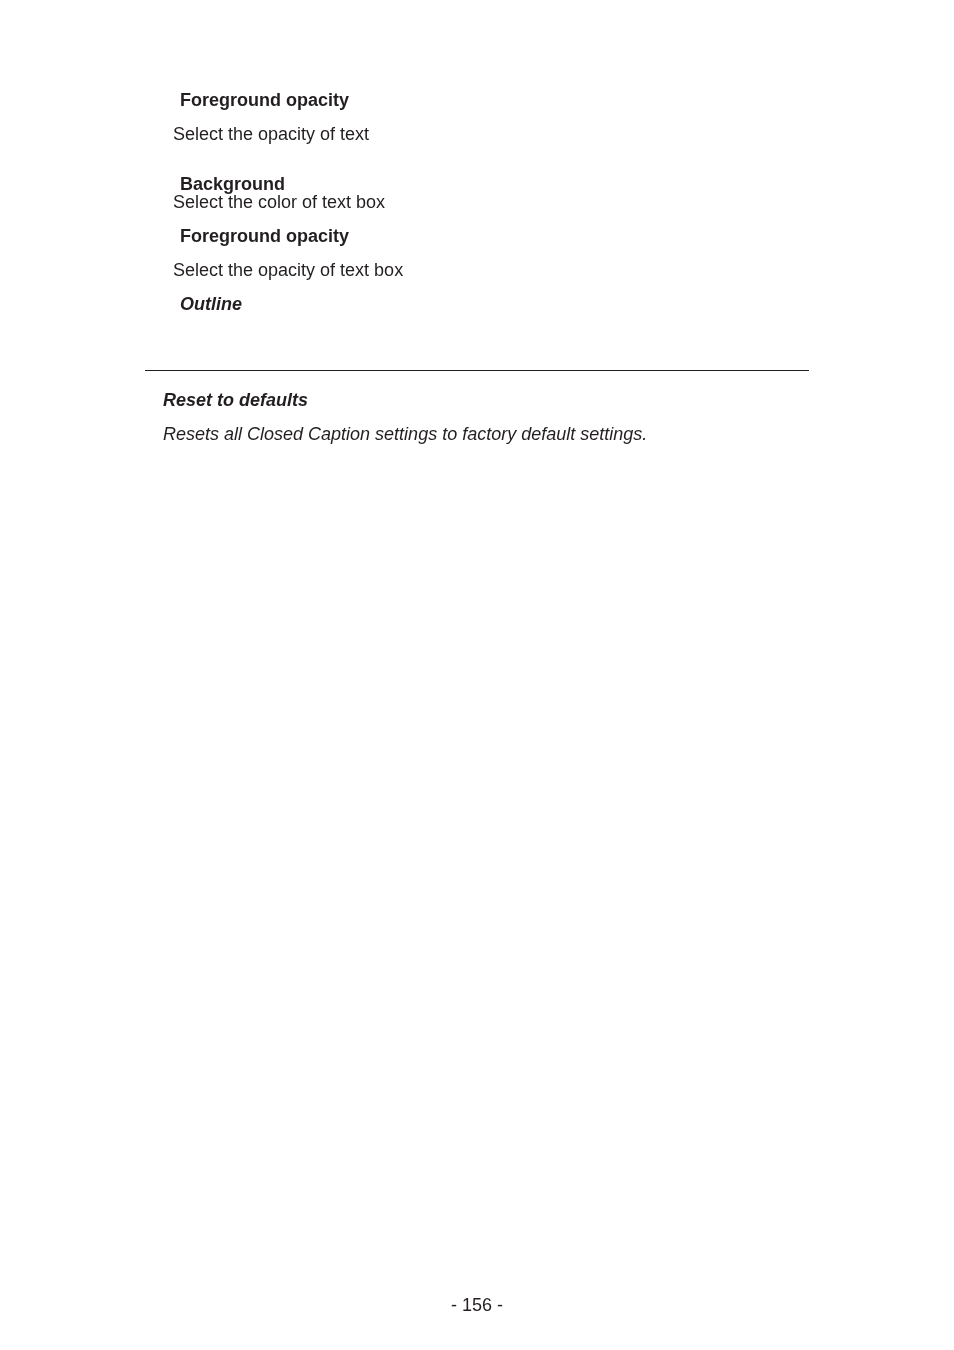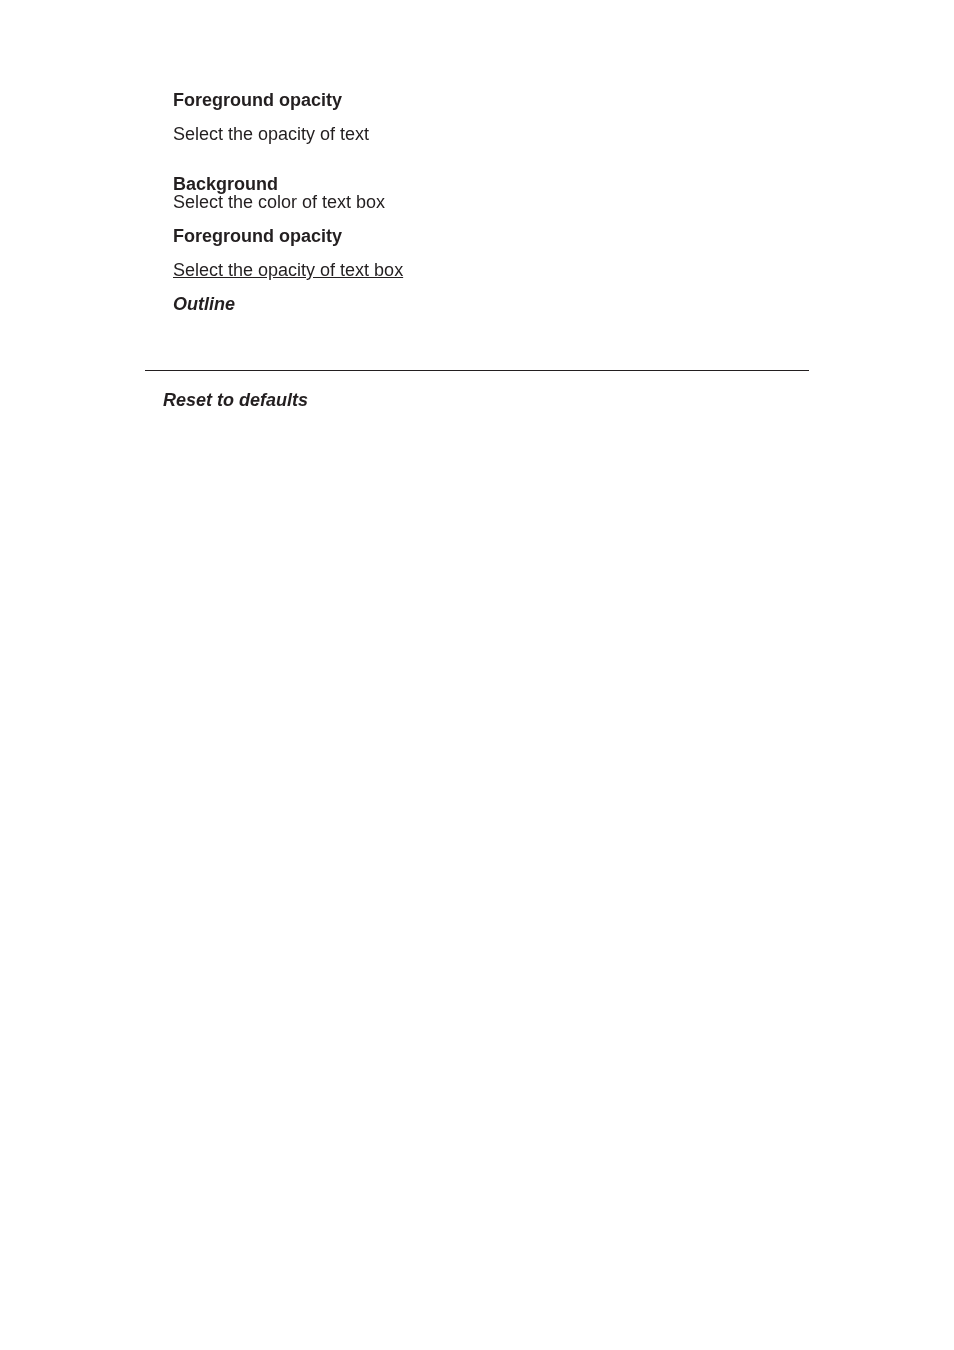--- a/index.html
+++ b/index.html
@@ -20,21 +20,21 @@
       left: 0; top: 0;
       width: 954px; height: 1350px;
     }
     .item {
       position: absolute;
       left: 173px;
       font-size: 18px;
       line-height: 22px;
       white-space: nowrap;
     }
-    .item.bold { font-weight: bold; }
+    .item.bold { font-weight: bold; margin-left: 7px; }
     .rule {
       position: absolute;
       left: 145px;
       top: 370px;
       width: 664px;
       height: 0;
       border-top: 1px solid #231f20;
     }
     .section {
       position: absolute;
@@ -60,22 +60,24 @@
 
 <div class="page">
 
   <div class="item bold" style="top:89px;">Foreground opacity</div>
   <div class="item" style="top:123px;text-align:center;">Select the opacity of text</div>
 
   <div class="item bold" style="top:173px;">Background</div>
   <div class="item" style="top:191px;">Select the color of text box</div>
 
   <div class="item bold" style="top:225px;">Foreground opacity</div>
-  <div class="item" style="top:259px;text-decoration:underline;">Select the opacity of text box</div>
+  <div class="item" style="top:259px;">Select the opacity of text box</div>
 
   <div class="item bold" style="top:293px;font-style:italic;">Outline</div>
 
   <div class="rule"></div>
 
   <div class="section bold" style="top:389px;">Reset to defaults</div>
+  <div class="section" style="top:423px;">Resets all Closed Caption settings to factory default settings.</div>
 
+  <div class="page-number">- 156 -</div>
 
 </div>
 
 </body></html>

